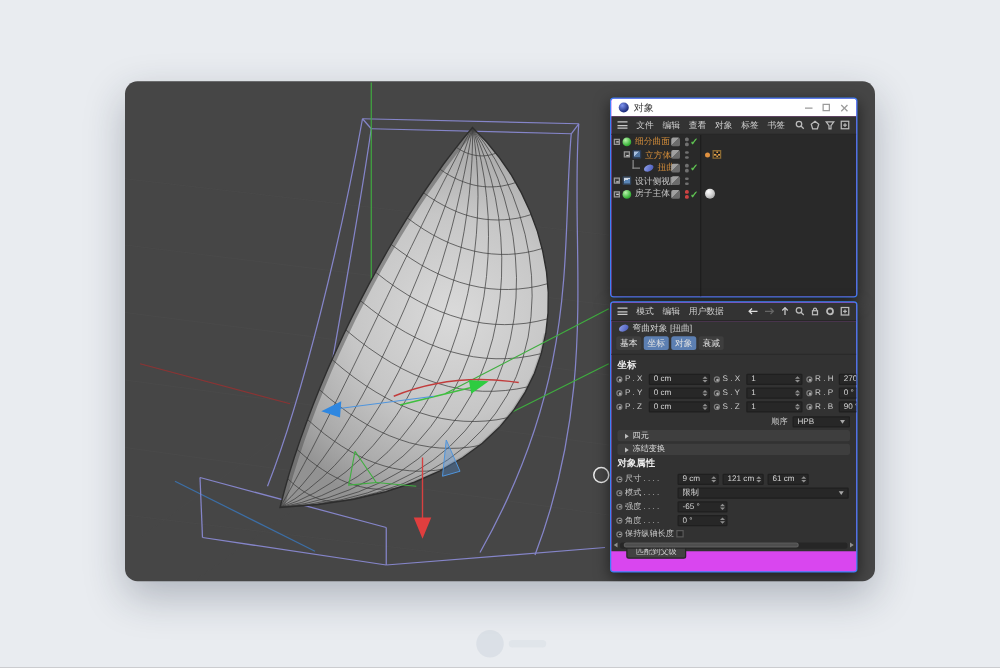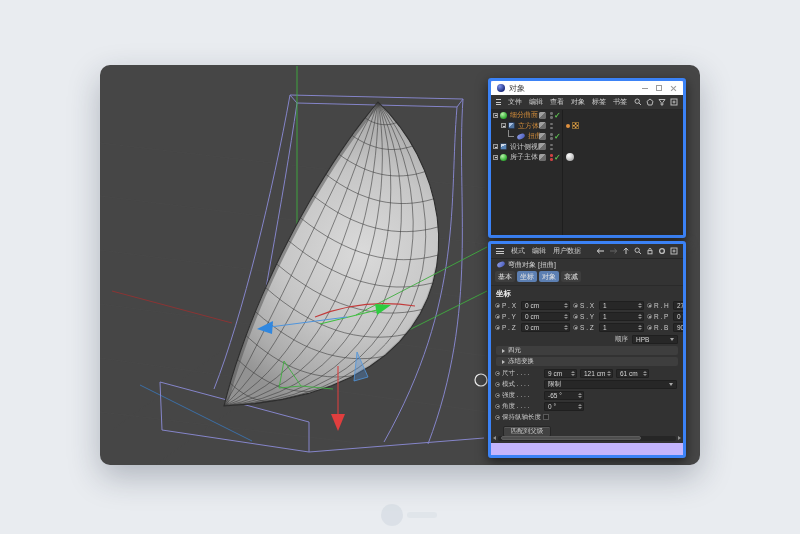--- a/index.html
+++ b/index.html
@@ -6,21 +6,21 @@
   html,body{width:800px;height:534px;background:#e9ecf0;font-family:"Liberation Sans",sans-serif;overflow:hidden}
   .stage{position:relative;width:800px;height:534px;background:#e9ecf0;overflow:hidden}
   .watermark{position:absolute;left:381px;top:504px;width:22px;height:22px;border-radius:50%;background:rgba(165,178,196,.20)}
   .watermark::after{content:"";position:absolute;left:26px;top:8px;width:30px;height:6px;border-radius:3px;background:rgba(165,178,196,.12)}
 
   
   .app-window{position:absolute;left:100px;top:65px;width:600px;height:400px;background:#464646;border-radius:10px;box-shadow:0 12px 32px rgba(30,40,60,.28);overflow:hidden}
   .viewport-svg{position:absolute;left:0;top:0;width:600px;height:400px;display:block}
 
   
-  .panel{position:absolute;width:198px;background:#c4b5fd;border:3px solid #3b82f6;border-radius:3px;box-shadow:0 4px 12px rgba(0,0,0,.55);overflow:hidden}
+  .panel{position:absolute;width:198px;background:#d946ef;border:1px solid #3b82f6;border-radius:3px;box-shadow:0 4px 12px rgba(0,0,0,.55);overflow:hidden}
   .panel-objects{left:388px;top:13px;height:160px}
   .panel-attrs{left:388px;top:176px;height:217px}
 
   .titlebar{height:14px;background:#ffffff;display:flex;align-items:center;gap:4px;padding:0 6px;border-radius:2px 2px 0 0}
   .app-logo{width:8px;height:8px;border-radius:50%;background:radial-gradient(circle at 35% 30%,#7d93ef,#1b2a7a 72%);flex:none}
   .title-text{font-size:8px;color:#3c3c3c}
   .winbtns{margin-left:auto;display:flex;align-items:center;gap:8px}
   .wmin{width:6px;height:1px;background:#9b9b9b}
   .wmax{width:6px;height:6px;border:1px solid #9b9b9b}
   .wclose{position:relative;width:7px;height:7px}
@@ -466,20 +466,21 @@
 
         <div class="fold">
             <span class="fold-caret"></span>
             <span>四元</span>
           </div>
         <div class="fold">
             <span class="fold-caret"></span>
             <span>冻结变换</span>
           </div>
 
+        <div class="sec-h">对象属性</div>
 
         <div class="prop-row">
           <span class="plabel">
               <span class="radio"></span>
               <span>尺寸 . . . .</span>
             </span>
           <span class="val w33">
               <span class="vtext">9 cm</span>
               <span class="spin">
                 <i class="up"></i>

